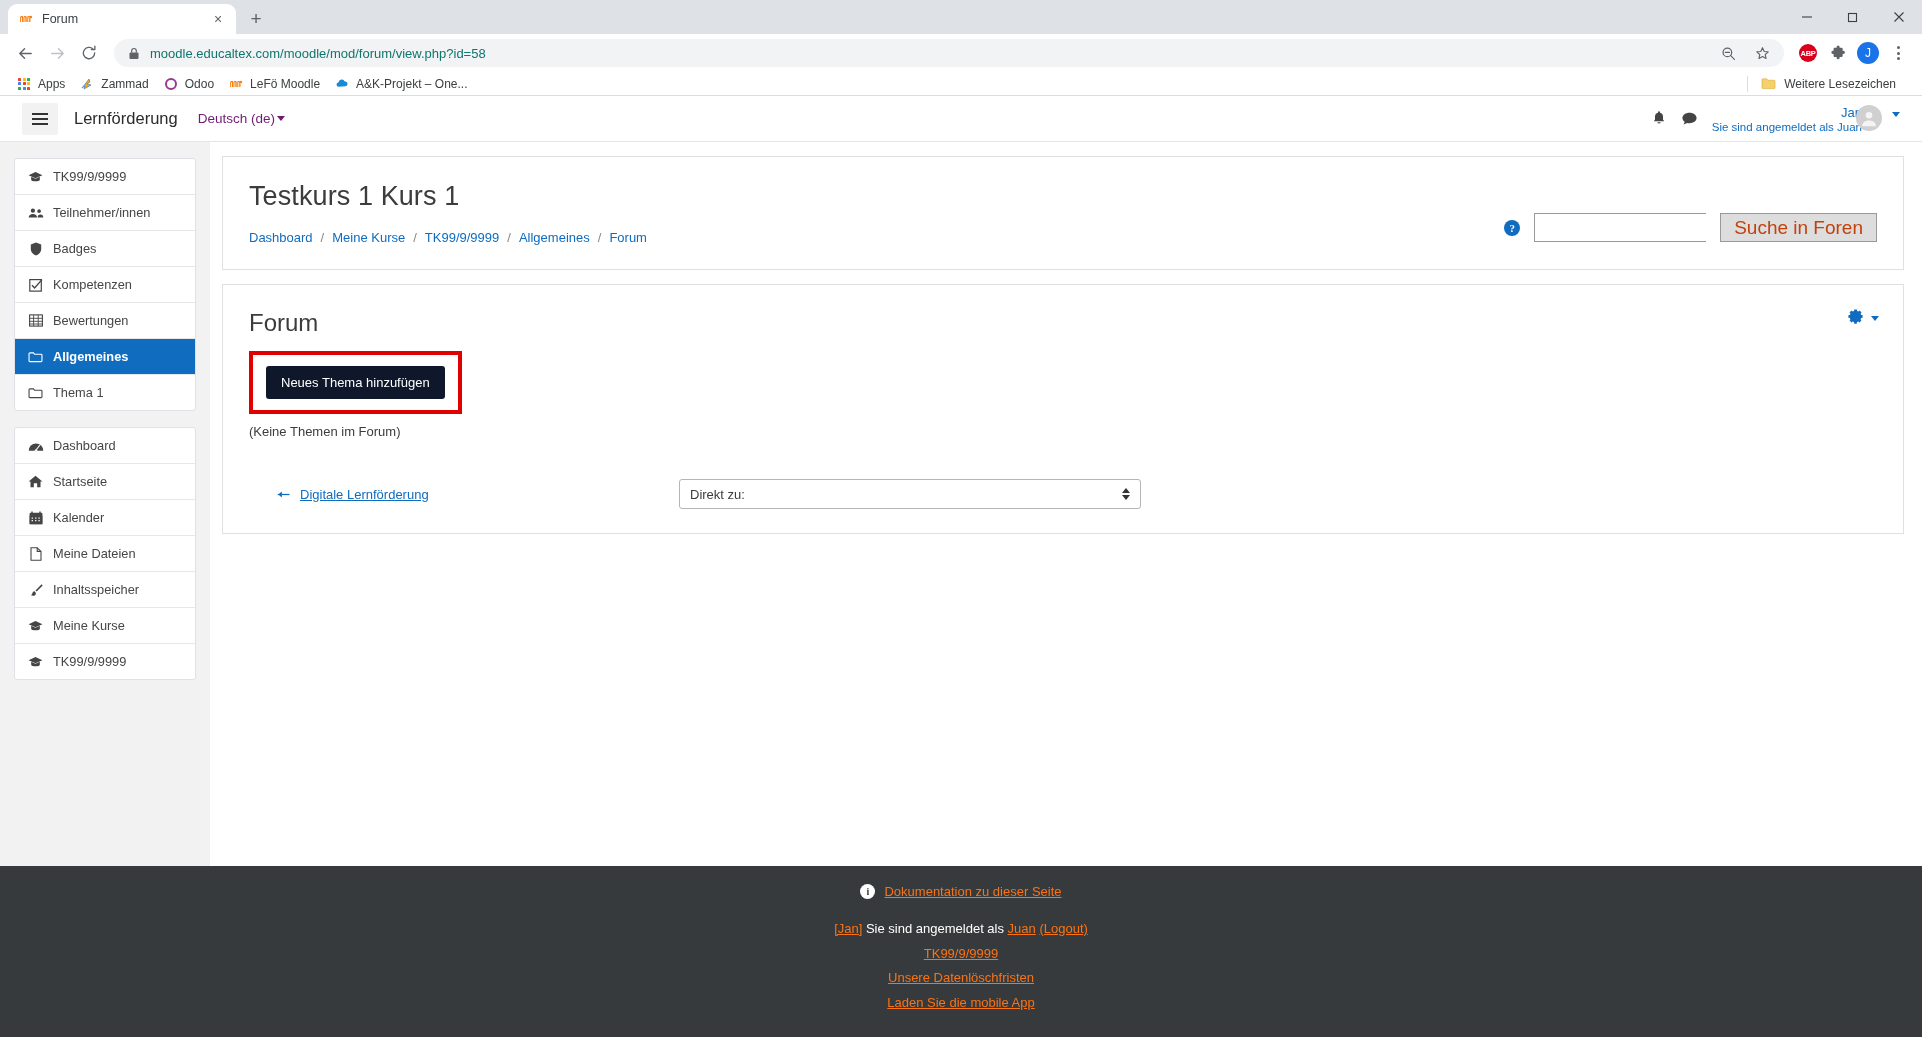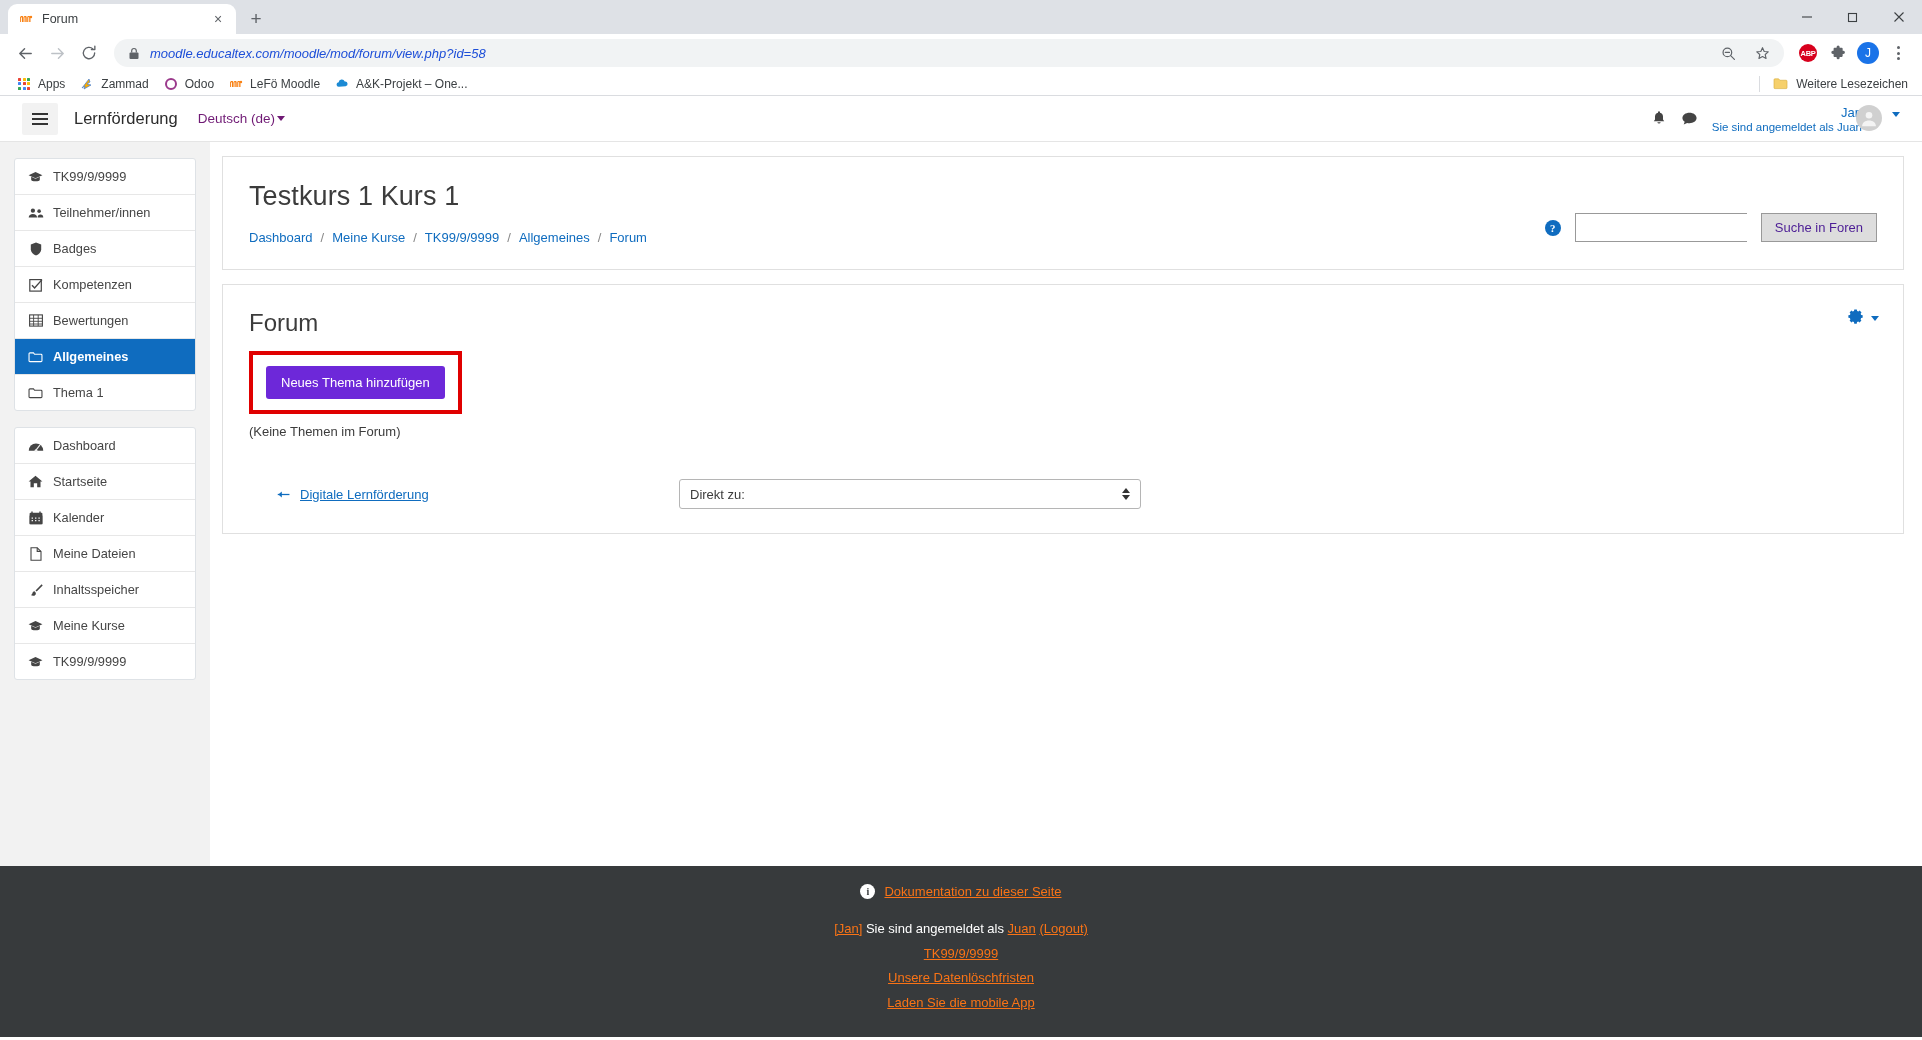--- a/index.html
+++ b/index.html
@@ -84,22 +84,22 @@
     background: #f1f3f4;
     border-radius: 14px;
     display: flex; align-items: center;
     padding: 0 10px 0 14px;
     margin: 0 8px;
     gap: 10px;
   }
   .omnibox .lock { color: #5f6368; display:flex; align-items:center; }
   .url-text {
     flex: 1;
-    font-size: 13px; color: #1d4ed8;
-    white-space: nowrap; overflow: hidden; font-style: italic;
+    font-size: 13px; color: #0f766e;
+    white-space: nowrap; overflow: hidden;
   }
   .omni-icon {
     width: 24px; height: 24px;
     display: flex; align-items: center; justify-content: center;
     color: #5f6368;
     flex-shrink: 0;
   }
   .ext-icon {
     width: 28px; height: 28px;
     display: flex; align-items: center; justify-content: center;
@@ -139,21 +139,21 @@
     gap: 6px;
     padding: 2px 8px 2px 4px;
     font-size: 12px; color: #3c4043;
     white-space: nowrap;
     border-radius: 4px;
   }
   .bm-ico { width: 16px; height: 16px; display:flex; align-items:center; justify-content:center; flex-shrink:0; }
   .apps-grid { display: grid; grid-template-columns: repeat(3,3px); grid-template-rows: repeat(3,3px); gap:1.5px; }
   .apps-grid i { width:3px;height:3px;display:block;border-radius:0.5px; }
   .bm-right {
-    position: absolute; right: 14px;
+    position: absolute; right: 26px;
     display: flex; align-items: center; gap: 8px;
     font-size: 12px; color: #3c4043;
     padding-left: 12px;
     border-left: 1px solid #dadce0;
   }
 
   
   .page { width: 1922px; height: 941px; background: #ffffff; display:flex; flex-direction:column; }
   .moodle-header {
     height: 46px;
@@ -256,33 +256,33 @@
     padding: 0 8px;
     font-size: 13px;
     outline: none;
     font-family: "Liberation Sans", sans-serif;
   }
   .search-btn {
     height: 29px;
     background: #dddddd;
     border: 1px solid #999;
     padding: 0 13px;
-    font-size: 13px; color: #4c1d95;
+    font-size: 19px; color: #c2410c;
     cursor: pointer;
     font-family: "Liberation Sans", sans-serif;
   }
 
   .forum-title { font-size: 24px; font-weight: 300; color: #3c3c3c; margin-bottom: 14px; }
   .highlight-box {
     display: inline-block;
     border: 4px solid #e00000;
     padding: 11px 13px;
   }
   .btn-primary {
-    background: #6d28d9;
+    background: #0f172a;
     color: #ffffff;
     border: none;
     padding: 9px 15px;
     font-size: 13px;
     border-radius: 3px;
     cursor: pointer;
     font-family: "Liberation Sans", sans-serif;
   }
   .no-topics { font-size: 13px; color: #3c3c3c; margin-top: 10px; }
   .gear-wrap { position:absolute; right: 24px; top: 22px; display:flex; align-items:center; gap:6px; color:#0f6cbf; }

